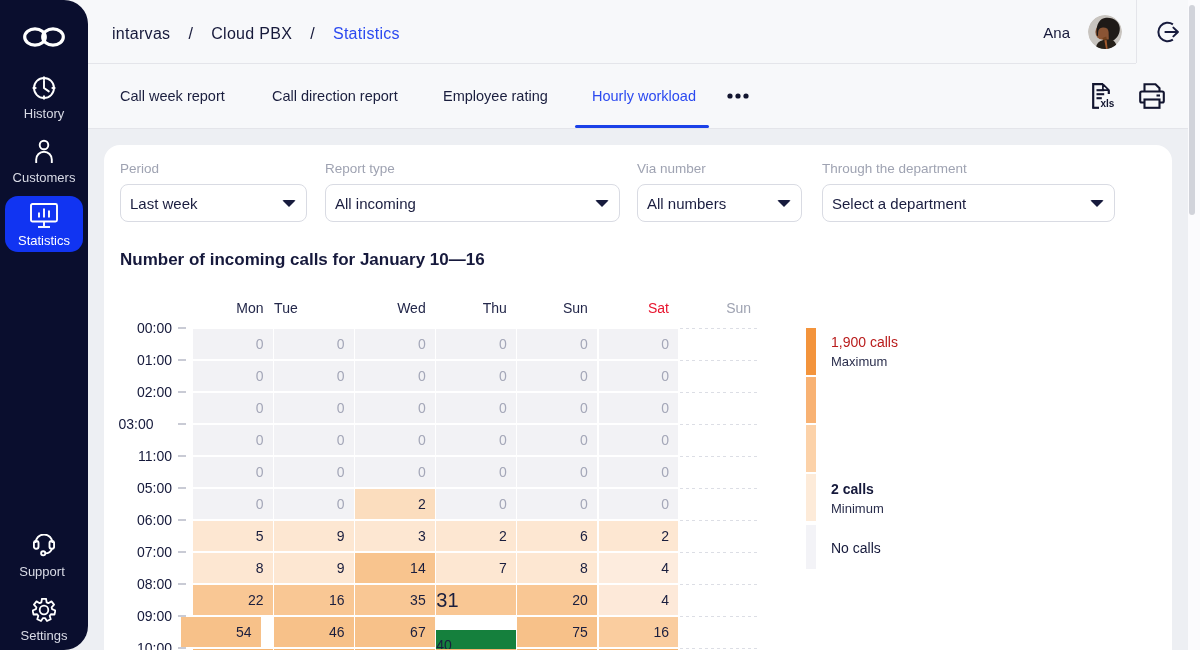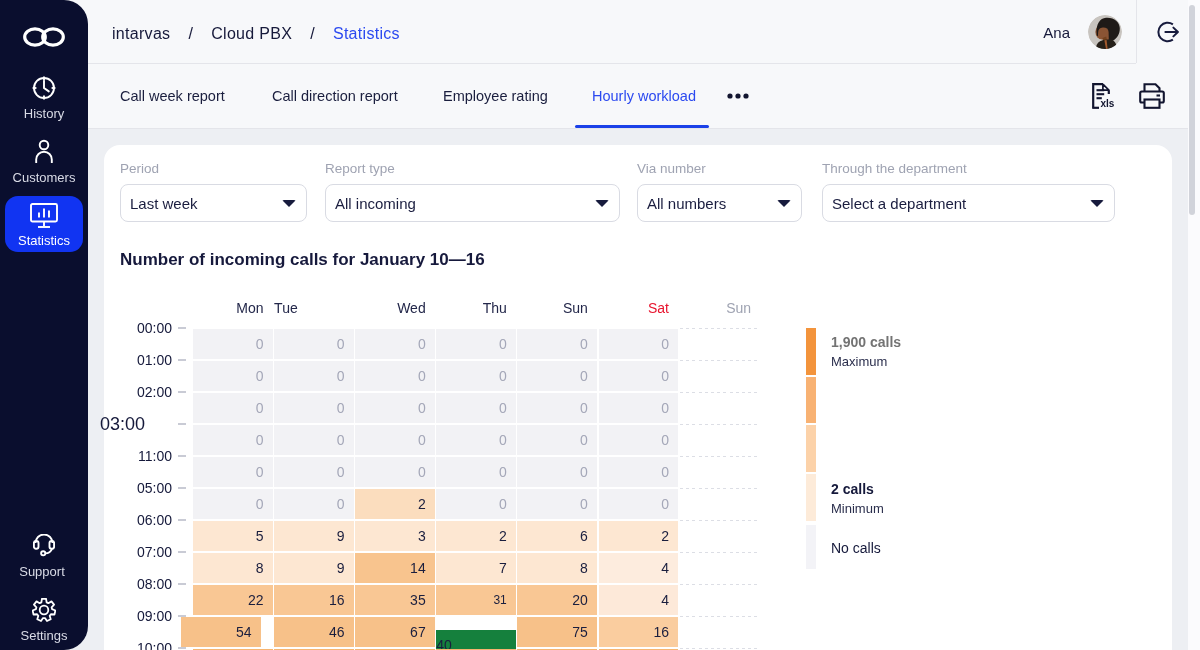--- a/index.html
+++ b/index.html
@@ -99,21 +99,21 @@
 <div style="position:absolute;left:436.29999999999995px;top:300px;width:79.5px;height:16px;line-height:16px;text-align:right;padding-right:9px;box-sizing:border-box;font-size:14px;color:#23274A">Thu</div>
 <div style="position:absolute;left:517.4px;top:300px;width:79.5px;height:16px;line-height:16px;text-align:right;padding-right:9px;box-sizing:border-box;font-size:14px;color:#23274A">Sun</div>
 <div style="position:absolute;left:598.5px;top:300px;width:79.5px;height:16px;line-height:16px;text-align:right;padding-right:9px;box-sizing:border-box;font-size:14px;color:#E8142E">Sat</div>
 <div style="position:absolute;left:679.5999999999999px;top:300px;width:80.5px;height:16px;line-height:16px;text-align:right;padding-right:9px;box-sizing:border-box;font-size:14px;color:#9FA3B2">Sun</div>
 <div style="position:absolute;left:100px;top:320px;width:72px;height:16px;line-height:16px;text-align:right;font-size:14px;color:#14183A">00:00</div>
 <div style="position:absolute;left:178px;top:327px;width:8px;height:2px;background:#C9CBD5"></div>
 <div style="position:absolute;left:100px;top:352px;width:72px;height:16px;line-height:16px;text-align:right;font-size:14px;color:#14183A">01:00</div>
 <div style="position:absolute;left:178px;top:359px;width:8px;height:2px;background:#C9CBD5"></div>
 <div style="position:absolute;left:100px;top:384px;width:72px;height:16px;line-height:16px;text-align:right;font-size:14px;color:#14183A">02:00</div>
 <div style="position:absolute;left:178px;top:391px;width:8px;height:2px;background:#C9CBD5"></div>
-<div style="position:absolute;left:100px;top:416px;width:72px;height:16px;line-height:16px;text-align:left;font-size:18px;color:#14183A">03:00</div>
+<div style="position:absolute;left:100px;top:416px;width:72px;height:16px;line-height:16px;text-align:center;font-size:14px;color:#14183A">03:00</div>
 <div style="position:absolute;left:178px;top:423px;width:8px;height:2px;background:#C9CBD5"></div>
 <div style="position:absolute;left:100px;top:448px;width:72px;height:16px;line-height:16px;text-align:right;font-size:14px;color:#14183A">11:00</div>
 <div style="position:absolute;left:178px;top:455px;width:8px;height:2px;background:#C9CBD5"></div>
 <div style="position:absolute;left:100px;top:480px;width:72px;height:16px;line-height:16px;text-align:right;font-size:14px;color:#14183A">05:00</div>
 <div style="position:absolute;left:178px;top:487px;width:8px;height:2px;background:#C9CBD5"></div>
 <div style="position:absolute;left:100px;top:512px;width:72px;height:16px;line-height:16px;text-align:right;font-size:14px;color:#14183A">06:00</div>
 <div style="position:absolute;left:178px;top:519px;width:8px;height:2px;background:#C9CBD5"></div>
 <div style="position:absolute;left:100px;top:544px;width:72px;height:16px;line-height:16px;text-align:right;font-size:14px;color:#14183A">07:00</div>
 <div style="position:absolute;left:178px;top:551px;width:8px;height:2px;background:#C9CBD5"></div>
 <div style="position:absolute;left:100px;top:576px;width:72px;height:16px;line-height:16px;text-align:right;font-size:14px;color:#14183A">08:00</div>
@@ -166,21 +166,21 @@
 <div style="position:absolute;left:598.5px;top:521px;width:79.5px;height:30px;line-height:30px;background:#FDE7D2;text-align:right;padding-right:9px;box-sizing:border-box;font-size:14px;color:#1A1E3E">2</div>
 <div style="position:absolute;left:193.0px;top:553px;width:79.5px;height:30px;line-height:30px;background:#FDE7D2;text-align:right;padding-right:9px;box-sizing:border-box;font-size:14px;color:#1A1E3E">8</div>
 <div style="position:absolute;left:274.1px;top:553px;width:79.5px;height:30px;line-height:30px;background:#FDE7D2;text-align:right;padding-right:9px;box-sizing:border-box;font-size:14px;color:#1A1E3E">9</div>
 <div style="position:absolute;left:355.2px;top:553px;width:79.5px;height:30px;line-height:30px;background:#F8C48E;text-align:right;padding-right:9px;box-sizing:border-box;font-size:14px;color:#1A1E3E">14</div>
 <div style="position:absolute;left:436.29999999999995px;top:553px;width:79.5px;height:30px;line-height:30px;background:#FDE7D2;text-align:right;padding-right:9px;box-sizing:border-box;font-size:14px;color:#1A1E3E">7</div>
 <div style="position:absolute;left:517.4px;top:553px;width:79.5px;height:30px;line-height:30px;background:#FDE7D2;text-align:right;padding-right:9px;box-sizing:border-box;font-size:14px;color:#1A1E3E">8</div>
 <div style="position:absolute;left:598.5px;top:553px;width:79.5px;height:30px;line-height:30px;background:#FDECDE;text-align:right;padding-right:9px;box-sizing:border-box;font-size:14px;color:#1A1E3E">4</div>
 <div style="position:absolute;left:193.0px;top:585px;width:79.5px;height:30px;line-height:30px;background:#F9C794;text-align:right;padding-right:9px;box-sizing:border-box;font-size:14px;color:#1A1E3E">22</div>
 <div style="position:absolute;left:274.1px;top:585px;width:79.5px;height:30px;line-height:30px;background:#F9C794;text-align:right;padding-right:9px;box-sizing:border-box;font-size:14px;color:#1A1E3E">16</div>
 <div style="position:absolute;left:355.2px;top:585px;width:79.5px;height:30px;line-height:30px;background:#F9C794;text-align:right;padding-right:9px;box-sizing:border-box;font-size:14px;color:#1A1E3E">35</div>
-<div style="position:absolute;left:436.29999999999995px;top:585px;width:79.5px;height:30px;line-height:30px;background:#F9C794;text-align:right;padding-right:9px;box-sizing:border-box;font-size:12px;color:#1A1E3E">31</div>
+<div style="position:absolute;left:436.29999999999995px;top:585px;width:79.5px;height:30px;line-height:30px;background:#F9C794;text-align:left;padding-right:9px;box-sizing:border-box;font-size:20px;color:#1A1E3E">31</div>
 <div style="position:absolute;left:517.4px;top:585px;width:79.5px;height:30px;line-height:30px;background:#F9C794;text-align:right;padding-right:9px;box-sizing:border-box;font-size:14px;color:#1A1E3E">20</div>
 <div style="position:absolute;left:598.5px;top:585px;width:79.5px;height:30px;line-height:30px;background:#FDE9D9;text-align:right;padding-right:9px;box-sizing:border-box;font-size:14px;color:#1A1E3E">4</div>
 <div style="position:absolute;left:181px;top:617px;width:79.5px;height:30px;line-height:30px;background:#F7C189;text-align:right;padding-right:9px;box-sizing:border-box;font-size:14px;color:#1A1E3E">54</div>
 <div style="position:absolute;left:274.1px;top:617px;width:79.5px;height:30px;line-height:30px;background:#F7C189;text-align:right;padding-right:9px;box-sizing:border-box;font-size:14px;color:#1A1E3E">46</div>
 <div style="position:absolute;left:355.2px;top:617px;width:79.5px;height:30px;line-height:30px;background:#F7C189;text-align:right;padding-right:9px;box-sizing:border-box;font-size:14px;color:#1A1E3E">67</div>
 <div style="position:absolute;left:436.29999999999995px;top:630px;width:79.5px;height:30px;line-height:30px;background:#15803d;text-align:left;padding-right:9px;box-sizing:border-box;font-size:14px;color:#1A1E3E">40</div>
 <div style="position:absolute;left:517.4px;top:617px;width:79.5px;height:30px;line-height:30px;background:#F7C189;text-align:right;padding-right:9px;box-sizing:border-box;font-size:14px;color:#1A1E3E">75</div>
 <div style="position:absolute;left:598.5px;top:617px;width:79.5px;height:30px;line-height:30px;background:#FACD9F;text-align:right;padding-right:9px;box-sizing:border-box;font-size:14px;color:#1A1E3E">16</div>
 <div style="position:absolute;left:193.0px;top:649px;width:79.5px;height:2px;line-height:30px;background:#F6B571;text-align:right;padding-right:9px;box-sizing:border-box;font-size:14px;color:#1A1E3E"></div>
 <div style="position:absolute;left:274.1px;top:649px;width:79.5px;height:2px;line-height:30px;background:#F6B571;text-align:right;padding-right:9px;box-sizing:border-box;font-size:14px;color:#1A1E3E"></div>
@@ -198,21 +198,21 @@
 <div style="position:absolute;left:679.6px;top:552px;width:80.5px;height:1px;background:repeating-linear-gradient(90deg,#DCDEE5 0 3px,transparent 3px 6.2px)"></div>
 <div style="position:absolute;left:679.6px;top:584px;width:80.5px;height:1px;background:repeating-linear-gradient(90deg,#DCDEE5 0 3px,transparent 3px 6.2px)"></div>
 <div style="position:absolute;left:679.6px;top:616px;width:80.5px;height:1px;background:repeating-linear-gradient(90deg,#DCDEE5 0 3px,transparent 3px 6.2px)"></div>
 <div style="position:absolute;left:679.6px;top:648px;width:80.5px;height:1px;background:repeating-linear-gradient(90deg,#DCDEE5 0 3px,transparent 3px 6.2px)"></div>
 
 <div class="abs" style="left:806px;top:328px;width:10px;height:46.5px;background:#F3943C"></div>
 <div class="abs" style="left:806px;top:376.5px;width:10px;height:46.5px;background:#F8B273"></div>
 <div class="abs" style="left:806px;top:425px;width:10px;height:47px;background:#FCD2A9"></div>
 <div class="abs" style="left:806px;top:474px;width:10px;height:47px;background:#FDEBD9"></div>
 <div class="abs" style="left:806px;top:525px;width:10px;height:44px;background:#F3F3F7"></div>
-<div class="abs" style="left:831px;top:334px;font-size:14px;font-weight:bold;color:#737373">1,900 calls</div>
+<div class="abs" style="left:831px;top:334px;font-size:14px;font-weight:normal;color:#b91c1c">1,900 calls</div>
 <div class="abs" style="left:831px;top:354px;font-size:13px;color:#2B2F4D">Maximum</div>
 <div class="abs" style="left:831px;top:481px;font-size:14px;font-weight:bold;color:#15193B">2 calls</div>
 <div class="abs" style="left:831px;top:501px;font-size:13px;color:#2B2F4D">Minimum</div>
 <div class="abs" style="left:831px;top:540px;font-size:14px;color:#15193B">No calls</div>
 
 <div class="abs" style="left:0;top:0;width:88px;height:650px;background:#0A0E2E;border-radius:0 24px 24px 0">
   <svg style="position:absolute;left:23px;top:26.5px" width="42" height="20" viewBox="0 0 42 20" fill="none" stroke="#fff" stroke-width="3.2">
 <ellipse cx="12" cy="10" rx="10.3" ry="8.1"></ellipse>
       <ellipse cx="30" cy="10" rx="10.3" ry="8.1"></ellipse>
     </svg>

